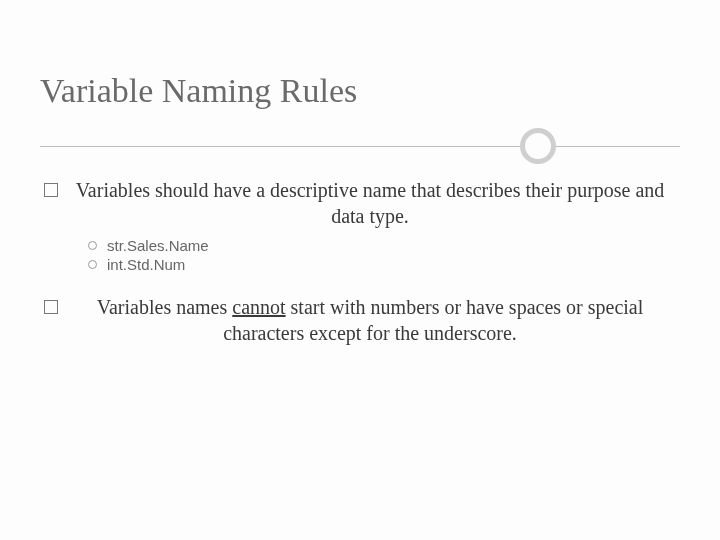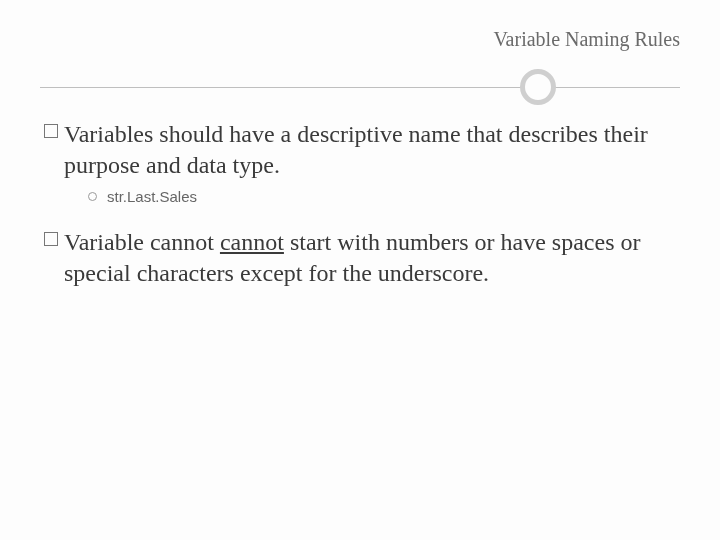--- a/index.html
+++ b/index.html
@@ -11,25 +11,26 @@
     position: relative;
     overflow: hidden;
   }
   .slide {
     width: 100%;
     height: 100%;
     padding: 28px 40px 20px 40px;
     position: relative;
   }
   .title {
-    text-align: right;
-    font-size: 20px;
+    text-align: left;
+    font-size: 34px;
     color: #6a6a6a;
     font-weight: normal;
     margin-bottom: 18px;
+    margin-top: 44px;
   }
   .divider-wrap {
     position: relative;
     height: 36px;
     margin-bottom: 14px;
   }
   .divider-line {
     position: absolute;
     top: 18px;
     left: 0;
@@ -59,23 +60,24 @@
   }
   .bullet-box {
     flex: 0 0 auto;
     width: 14px;
     height: 14px;
     border: 1.5px solid #777;
     margin-top: 5px;
     margin-right: 6px;
   }
   .bullet-text {
-    font-size: 24px;
+    font-size: 20px;
     line-height: 1.28;
     color: #3a3a3a;
+    text-align: center;
   }
   .sans { font-family: Arial, Helvetica, sans-serif; }
   .sub-list {
     margin-left: 44px;
     margin-top: -14px;
     margin-bottom: 22px;
   }
   .sub-item {
     display: flex;
     align-items: center;
@@ -111,25 +113,29 @@
     <div class="bullet-item">
       <div class="bullet-box"></div>
       <div class="bullet-text">Variables should have a descriptive name that describes their purpose and data type.</div>
     </div>
 
 
 
     <div class="sub-list">
       <div class="sub-item">
         <div class="sub-bullet"></div>
-        <span>str.Last.Sales</span>
+        <span>str.Sales.Name</span>
+      </div>
+      <div class="sub-item">
+        <div class="sub-bullet"></div>
+        <span>int.Std.Num</span>
       </div>
     </div>
 
     <div class="bullet-item">
       <div class="bullet-box"></div>
       <div class="bullet-text">
-        <span>Variable cannot </span><span class="underline">cannot</span><span> start with numbers or have spaces or special characters except for the underscore.</span>
+        <span>Variables names </span><span class="underline">cannot</span><span> start with numbers or have spaces or special characters except for the underscore.</span>
       </div>
     </div>
 
   </div>
 </div>
 
 </body></html>

